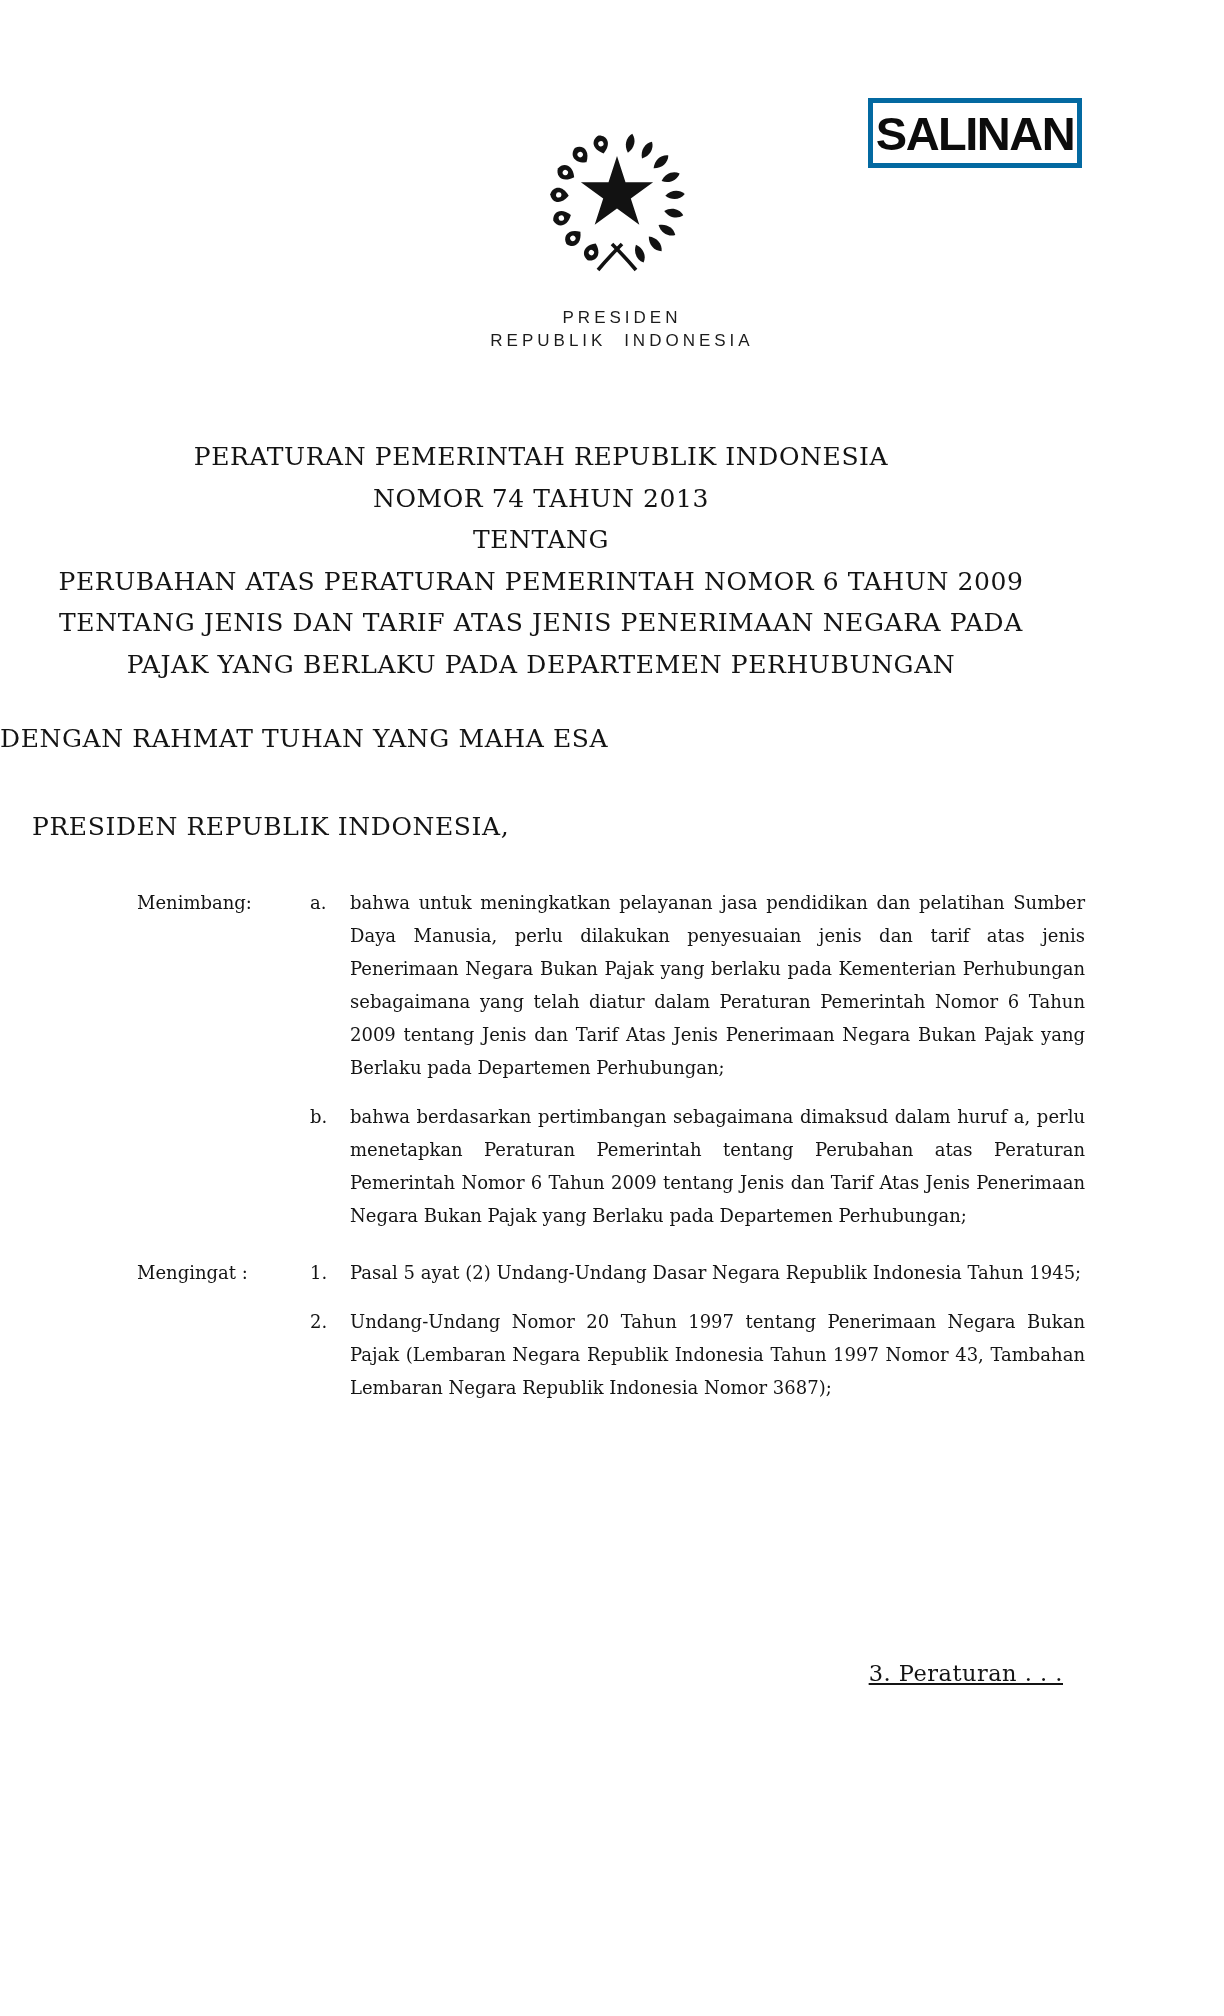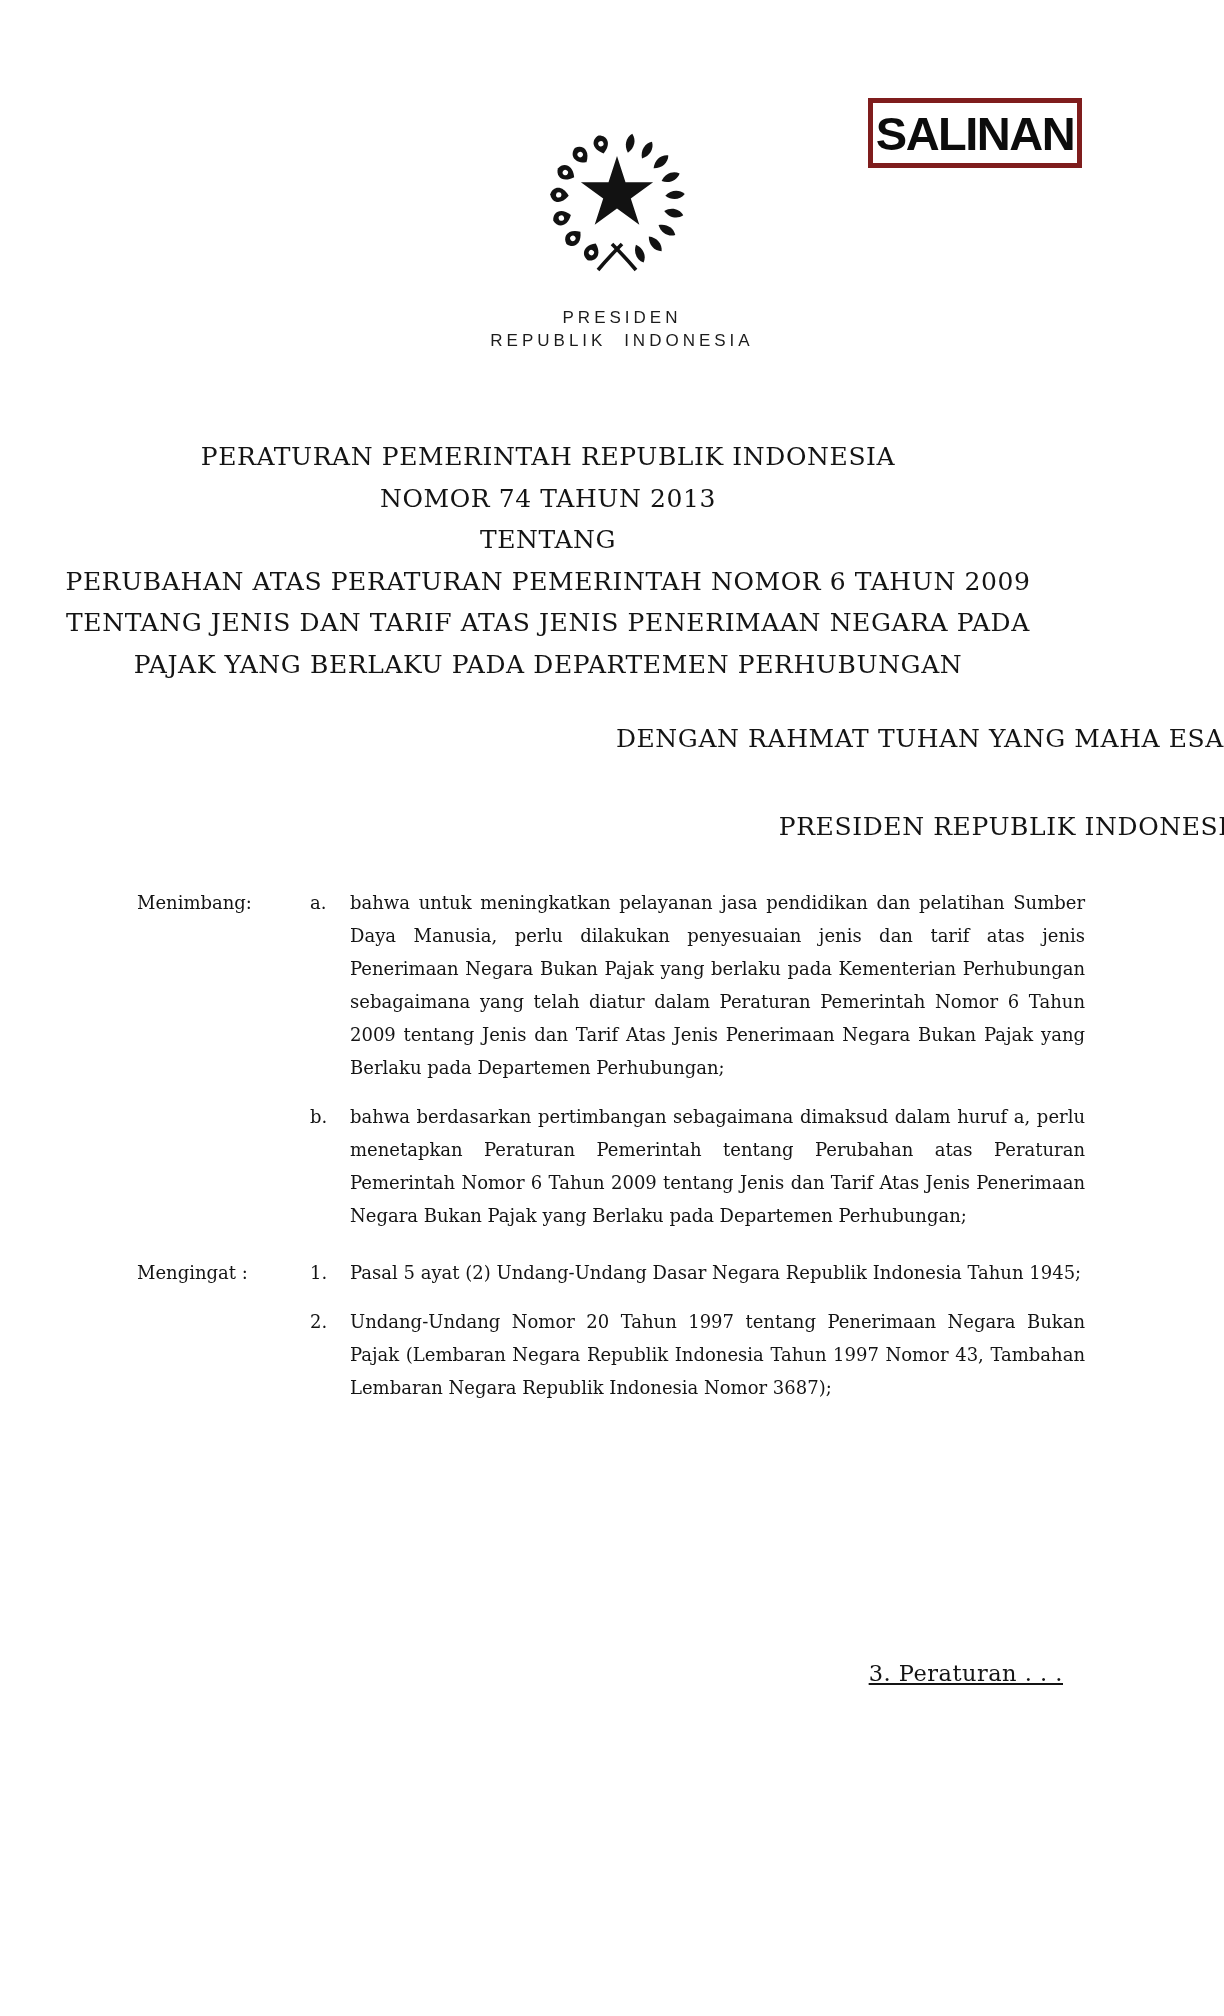--- a/index.html
+++ b/index.html
@@ -15,21 +15,21 @@
   }
 
   
   .salinan-box {
     position: absolute;
     left: 868px;
     top: 98px;
     width: 214px;
     height: 70px;
     box-sizing: border-box;
-    border: 5px solid #7f1d1d;
+    border: 5px solid #0369a1;
     display: flex;
     align-items: center;
     justify-content: center;
     font-family: "Liberation Sans", sans-serif;
     font-weight: bold;
     font-size: 47px;
     letter-spacing: -1.5px;
     color: #0c0c0c;
     background: #fff;
   }
@@ -55,33 +55,33 @@
     font-size: 17px;
     letter-spacing: 4px;
     word-spacing: 9px;
     line-height: 23px;
     color: #1c1c1c;
   }
 
   
   .title-block {
     position: absolute;
-    left: 16px;
+    left: 9px;
     top: 436px;
     width: 1064px;
     text-align: center;
     font-size: 25px;
     line-height: 41.6px;
     letter-spacing: 0.6px;
   }
   .center-line {
     position: absolute;
     left: 0;
     width: 1224px;
-    text-align: right;
+    text-align: left;
     font-size: 25px;
     letter-spacing: 0.6px;
   }
   .invocation { top: 724px; }
   .authority  { top: 812px; margin-left: 32px; }
 
   
   .preamble {
     position: absolute;
     left: 137px;

